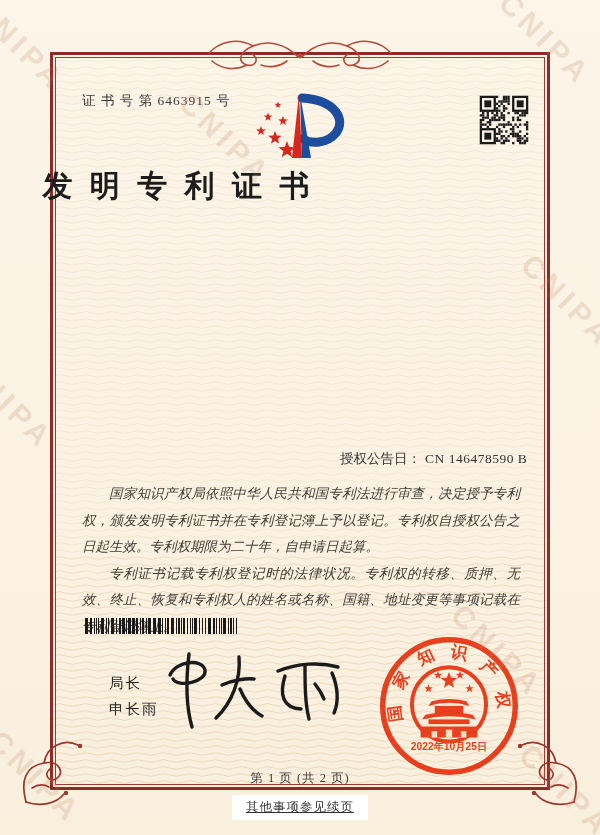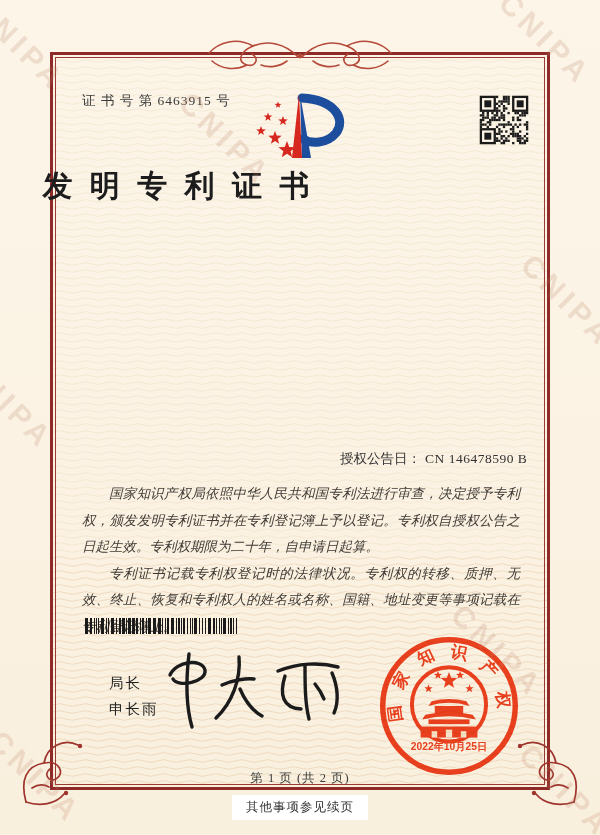--- a/index.html
+++ b/index.html
@@ -37,21 +37,21 @@
   .barcode{position:absolute;left:85px;top:618px;width:158px;height:16px;}
   
   .director{position:absolute;left:85px;top:670px;font-size:14.5px;color:#222;
             font-family:Liberation Sans, sans-serif;letter-spacing:2px;line-height:26px;margin-left:24px;}
   .sig{position:absolute;left:152px;top:645px;width:210px;height:90px;}
   
   .seal{position:absolute;left:378px;top:635px;width:142px;height:142px;mix-blend-mode:multiply;opacity:.95;}
   
   .pagenum{position:absolute;left:0;right:0;top:770px;text-align:center;font-size:12.5px;color:#3a3a3a;letter-spacing:1px;}
   .note{position:absolute;left:50%;top:795px;transform:translateX(-50%);
-        background:#ffffff;padding:4px 14px;font-size:12.5px;color:#333;letter-spacing:1px;white-space:nowrap;}
+        background:#ffffff;padding:4px 14px;font-size:12.5px;color:#333;letter-spacing:1px;white-space:nowrap;text-decoration:underline;}
   
   .orn-top{position:absolute;left:205px;top:35px;width:190px;height:38px;}
   .orn-bl{position:absolute;left:16px;top:724px;width:86px;height:86px;}
   .orn-br{position:absolute;left:498px;top:724px;width:86px;height:86px;transform:scaleX(-1);}
   .waves{position:absolute;left:53px;top:55px;width:494px;height:732px;pointer-events:none;}
 </style>
 </head>
 <body>
 
 <div class="page">

